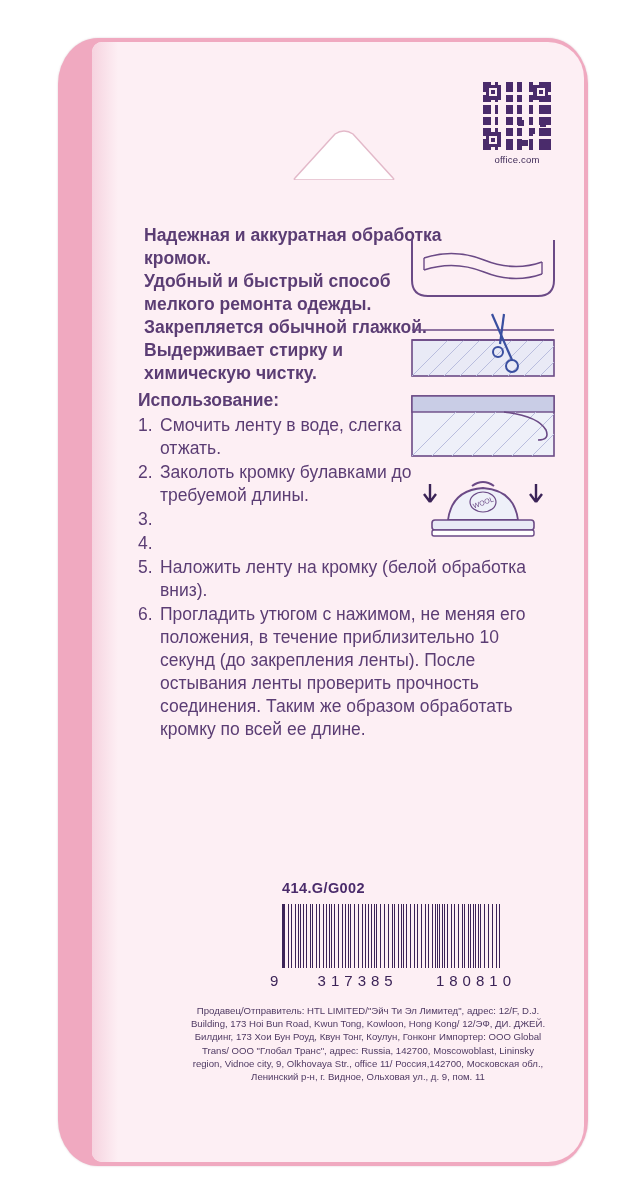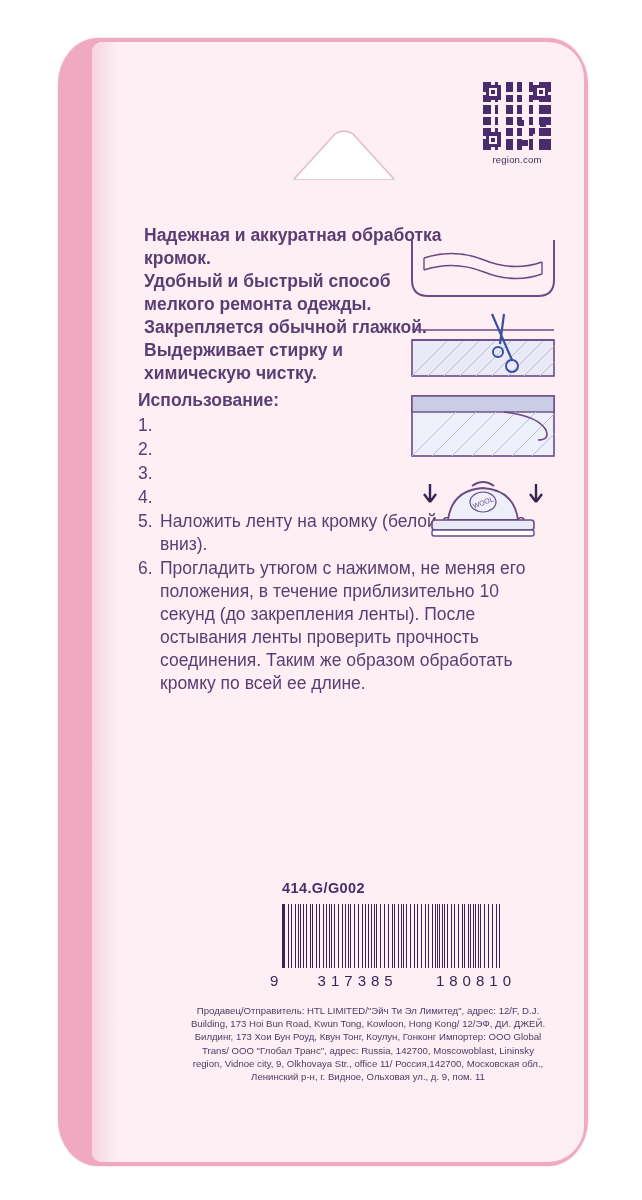--- a/index.html
+++ b/index.html
@@ -224,36 +224,38 @@
           <div class="m" style="left:79%;top:9%;width:12%;height:12%"></div>
           <div class="d" style="left:82%;top:12%;width:6%;height:6%"></div>
           <div class="d" style="left:4%;top:74%;width:22%;height:22%"></div>
           <div class="m" style="left:9%;top:79%;width:12%;height:12%"></div>
           <div class="d" style="left:12%;top:82%;width:6%;height:6%"></div>
           <div class="d" style="left:52%;top:56%;width:8%;height:8%"></div>
           <div class="d" style="left:68%;top:68%;width:8%;height:8%"></div>
           <div class="d" style="left:84%;top:58%;width:8%;height:8%"></div>
           <div class="d" style="left:58%;top:86%;width:8%;height:8%"></div>
         </div>
-        <div class="qr-label">region.com</div>
+        <div class="qr-label">office.com</div>
       </div>
 
       <div class="intro" style="white-space: pre-line;">Надежная и аккуратная обработка кромок.
 Удобный и быстрый способ мелкого ремонта одежды.
 Закрепляется обычной глажкой.
 Выдерживает стирку и химическую чистку.</div>
 
       <div class="usage-title">Использование:</div>
 
       <div class="steps">
         <div class="step narrow">
           <span class="step-num">1.</span>
+          <span class="step-text">Смочить ленту в воде, слегка отжать.</span>
         </div>
         <div class="step narrow">
           <span class="step-num">2.</span>
+          <span class="step-text">Заколоть кромку булавками до требуемой длины.</span>
         </div>
         <div class="step narrow">
           <span class="step-num">3.</span>
         </div>
         <div class="step narrow">
           <span class="step-num">4.</span>
         </div>
         <div class="step">
           <span class="step-num">5.</span>
           <span class="step-text">Наложить ленту на кромку (белой обработка вниз).</span>

